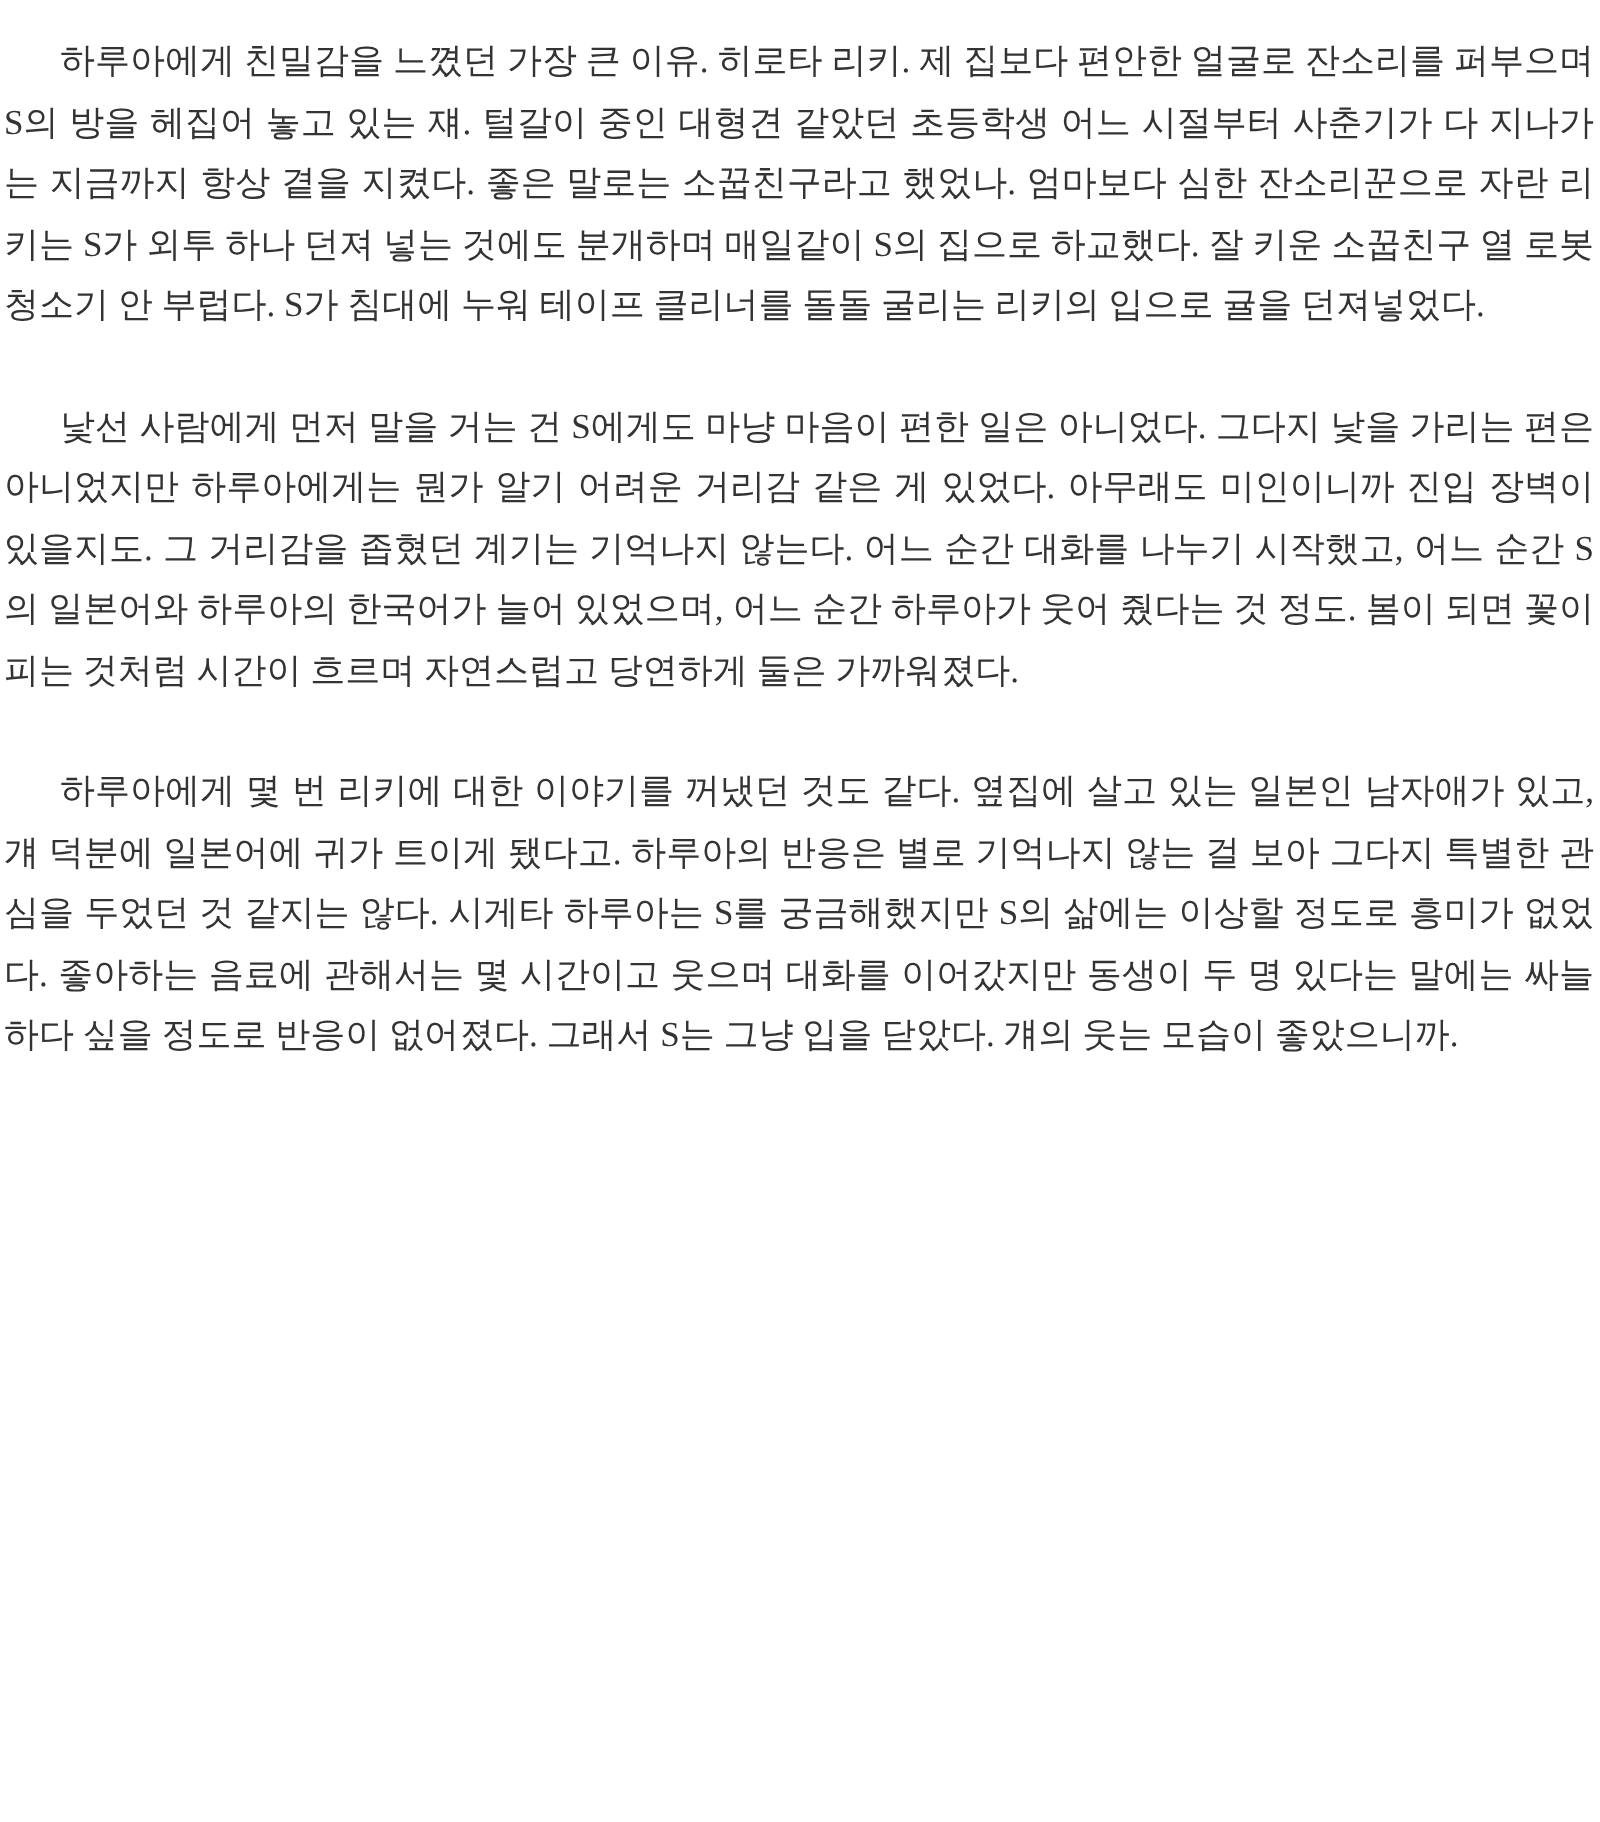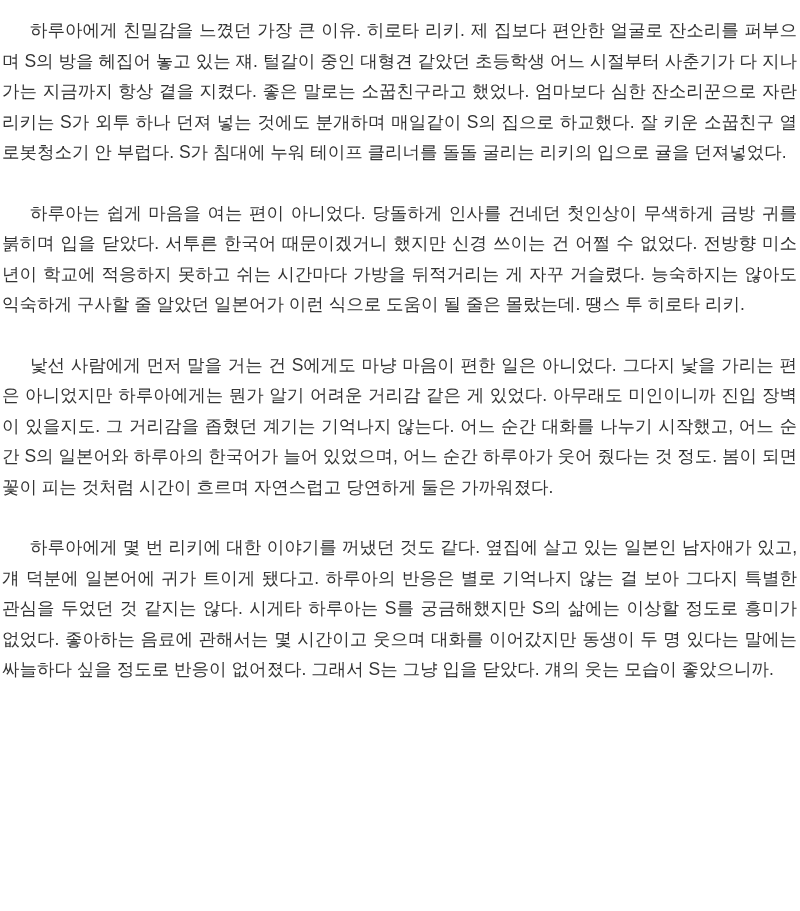--- a/index.html
+++ b/index.html
@@ -15,29 +15,29 @@
   .page {
     box-sizing: border-box;
     width: 800px;
     padding: 15px 3px 10px 2px;
     color: #333333;
     font-size: 17.5px;
     line-height: 30.5px;
     text-align: justify;
     word-break: break-all;
     overflow-wrap: break-word;
+    font-family: Liberation Serif, serif;
   }
   .page p {
     margin: 0 0 30px 0;
     text-indent: 28px;
   }
   .page p.after-gap {
   }
 </style>
 </head>
 <body>
 
 <main class="page">
   <p>하루아에게 친밀감을 느꼈던 가장 큰 이유. 히로타 리키. 제 집보다 편안한 얼굴로 잔소리를 퍼부으며 S의 방을 헤집어 놓고 있는 쟤. 털갈이 중인 대형견 같았던 초등학생 어느 시절부터 사춘기가 다 지나가는 지금까지 항상 곁을 지켰다. 좋은 말로는 소꿉친구라고 했었나. 엄마보다 심한 잔소리꾼으로 자란 리키는 S가 외투 하나 던져 넣는 것에도 분개하며 매일같이 S의 집으로 하교했다. 잘 키운 소꿉친구 열 로봇청소기 안 부럽다. S가 침대에 누워 테이프 클리너를 돌돌 굴리는 리키의 입으로 귤을 던져넣었다.</p>
-  <p>하루아는 쉽게 마음을 여는 편이 아니었다. 당돌하게 인사를 건네던 첫인상이 무색하게 금방 귀를 붉히며 입을 닫았다. 서투른 한국어 때문이겠거니 했지만 신경 쓰이는 건 어쩔 수 없었다. 전방향 미소년이 학교에 적응하지 못하고 쉬는 시간마다 가방을 뒤적거리는 게 자꾸 거슬렸다. 능숙하지는 않아도 익숙하게 구사할 줄 알았던 일본어가 이런 식으로 도움이 될 줄은 몰랐는데. 땡스 투 히로타 리키.</p>
   <p>낯선 사람에게 먼저 말을 거는 건 S에게도 마냥 마음이 편한 일은 아니었다. 그다지 낯을 가리는 편은 아니었지만 하루아에게는 뭔가 알기 어려운 거리감 같은 게 있었다. 아무래도 미인이니까 진입 장벽이 있을지도. 그 거리감을 좁혔던 계기는 기억나지 않는다. 어느 순간 대화를 나누기 시작했고, 어느 순간 S의 일본어와 하루아의 한국어가 늘어 있었으며, 어느 순간 하루아가 웃어 줬다는 것 정도. 봄이 되면 꽃이 피는 것처럼 시간이 흐르며 자연스럽고 당연하게 둘은 가까워졌다.</p>
   <p class="after-gap">하루아에게 몇 번 리키에 대한 이야기를 꺼냈던 것도 같다. 옆집에 살고 있는 일본인 남자애가 있고, 걔 덕분에 일본어에 귀가 트이게 됐다고. 하루아의 반응은 별로 기억나지 않는 걸 보아 그다지 특별한 관심을 두었던 것 같지는 않다. 시게타 하루아는 S를 궁금해했지만 S의 삶에는 이상할 정도로 흥미가 없었다. 좋아하는 음료에 관해서는 몇 시간이고 웃으며 대화를 이어갔지만 동생이 두 명 있다는 말에는 싸늘하다 싶을 정도로 반응이 없어졌다. 그래서 S는 그냥 입을 닫았다. 걔의 웃는 모습이 좋았으니까.</p>
 </main>
 
 </body></html>

